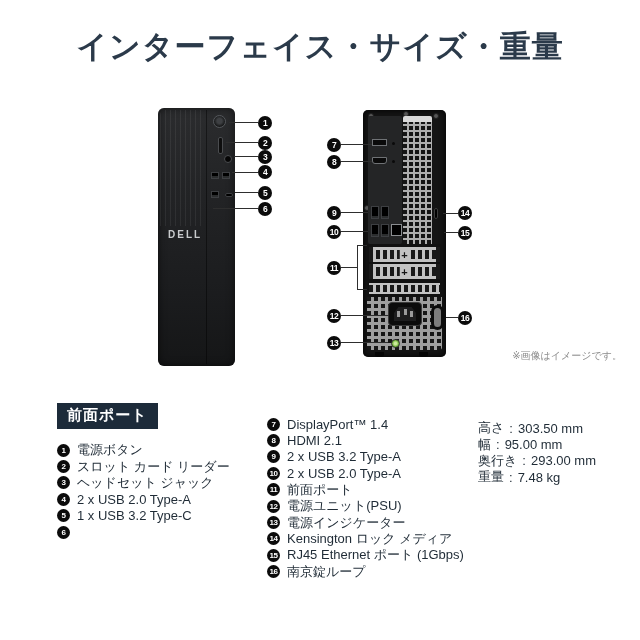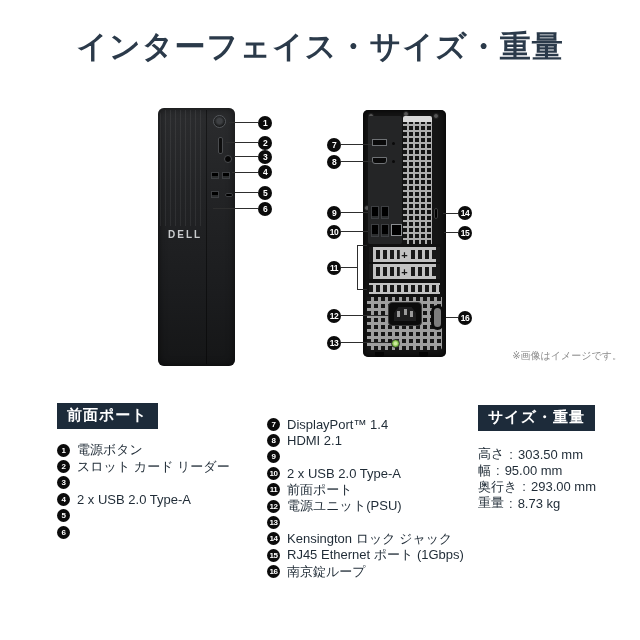--- a/index.html
+++ b/index.html
@@ -219,96 +219,99 @@
       <li>
           <span class="nbadge">1</span>
           <span>電源ボタン</span>
         </li>
       <li>
           <span class="nbadge">2</span>
           <span>スロット カード リーダー</span>
         </li>
       <li>
           <span class="nbadge">3</span>
+          <span>ヘッドセット ジャック</span>
         </li>
       <li>
           <span class="nbadge">4</span>
           <span>2 x USB 2.0 Type-A</span>
         </li>
       <li>
           <span class="nbadge">5</span>
+          <span>1 x USB 3.2 Type-C</span>
         </li>
       <li>
           <span class="nbadge">6</span>
         </li>
     </ul>
   </div>
 
   <div id="col-rear" class="abs col">
     <ul class="spec">
       <li>
           <span class="nbadge">7</span>
           <span>DisplayPort™ 1.4</span>
         </li>
       <li>
           <span class="nbadge">8</span>
           <span>HDMI 2.1</span>
         </li>
       <li>
           <span class="nbadge">9</span>
+          <span>2 x USB 3.2 Type-A</span>
         </li>
       <li>
           <span class="nbadge">10</span>
           <span>2 x USB 2.0 Type-A</span>
         </li>
       <li>
           <span class="nbadge">11</span>
           <span>前面ポート</span>
         </li>
       <li>
           <span class="nbadge">12</span>
           <span>電源ユニット(PSU)</span>
         </li>
       <li>
           <span class="nbadge">13</span>
+          <span>電源インジケーター</span>
         </li>
       <li>
           <span class="nbadge">14</span>
-          <span>Kensington ロック ジャック</span>
+          <span>Kensington ロック メディア</span>
         </li>
       <li>
           <span class="nbadge">15</span>
           <span>RJ45 Ethernet ポート (1Gbps)</span>
         </li>
       <li>
           <span class="nbadge">16</span>
           <span>南京錠ループ</span>
         </li>
     </ul>
   </div>
 
   <div id="col-size" class="abs col">
-    <div class="sec-header">サイズ・重量</div>
     <div class="size-rows">
       <div class="size-row">
           <span>高さ</span>
           <span class="sep">:</span>
           <span>303.50 mm</span>
         </div>
       <div class="size-row">
           <span>幅</span>
           <span class="sep">:</span>
           <span>95.00 mm</span>
         </div>
       <div class="size-row">
           <span>奥行き</span>
           <span class="sep">:</span>
           <span>293.00 mm</span>
         </div>
       <div class="size-row">
           <span>重量</span>
           <span class="sep">:</span>
-          <span>8.73 kg</span>
+          <span>7.48 kg</span>
         </div>
     </div>
   </div>
 
 </div>
 
 </body></html>

